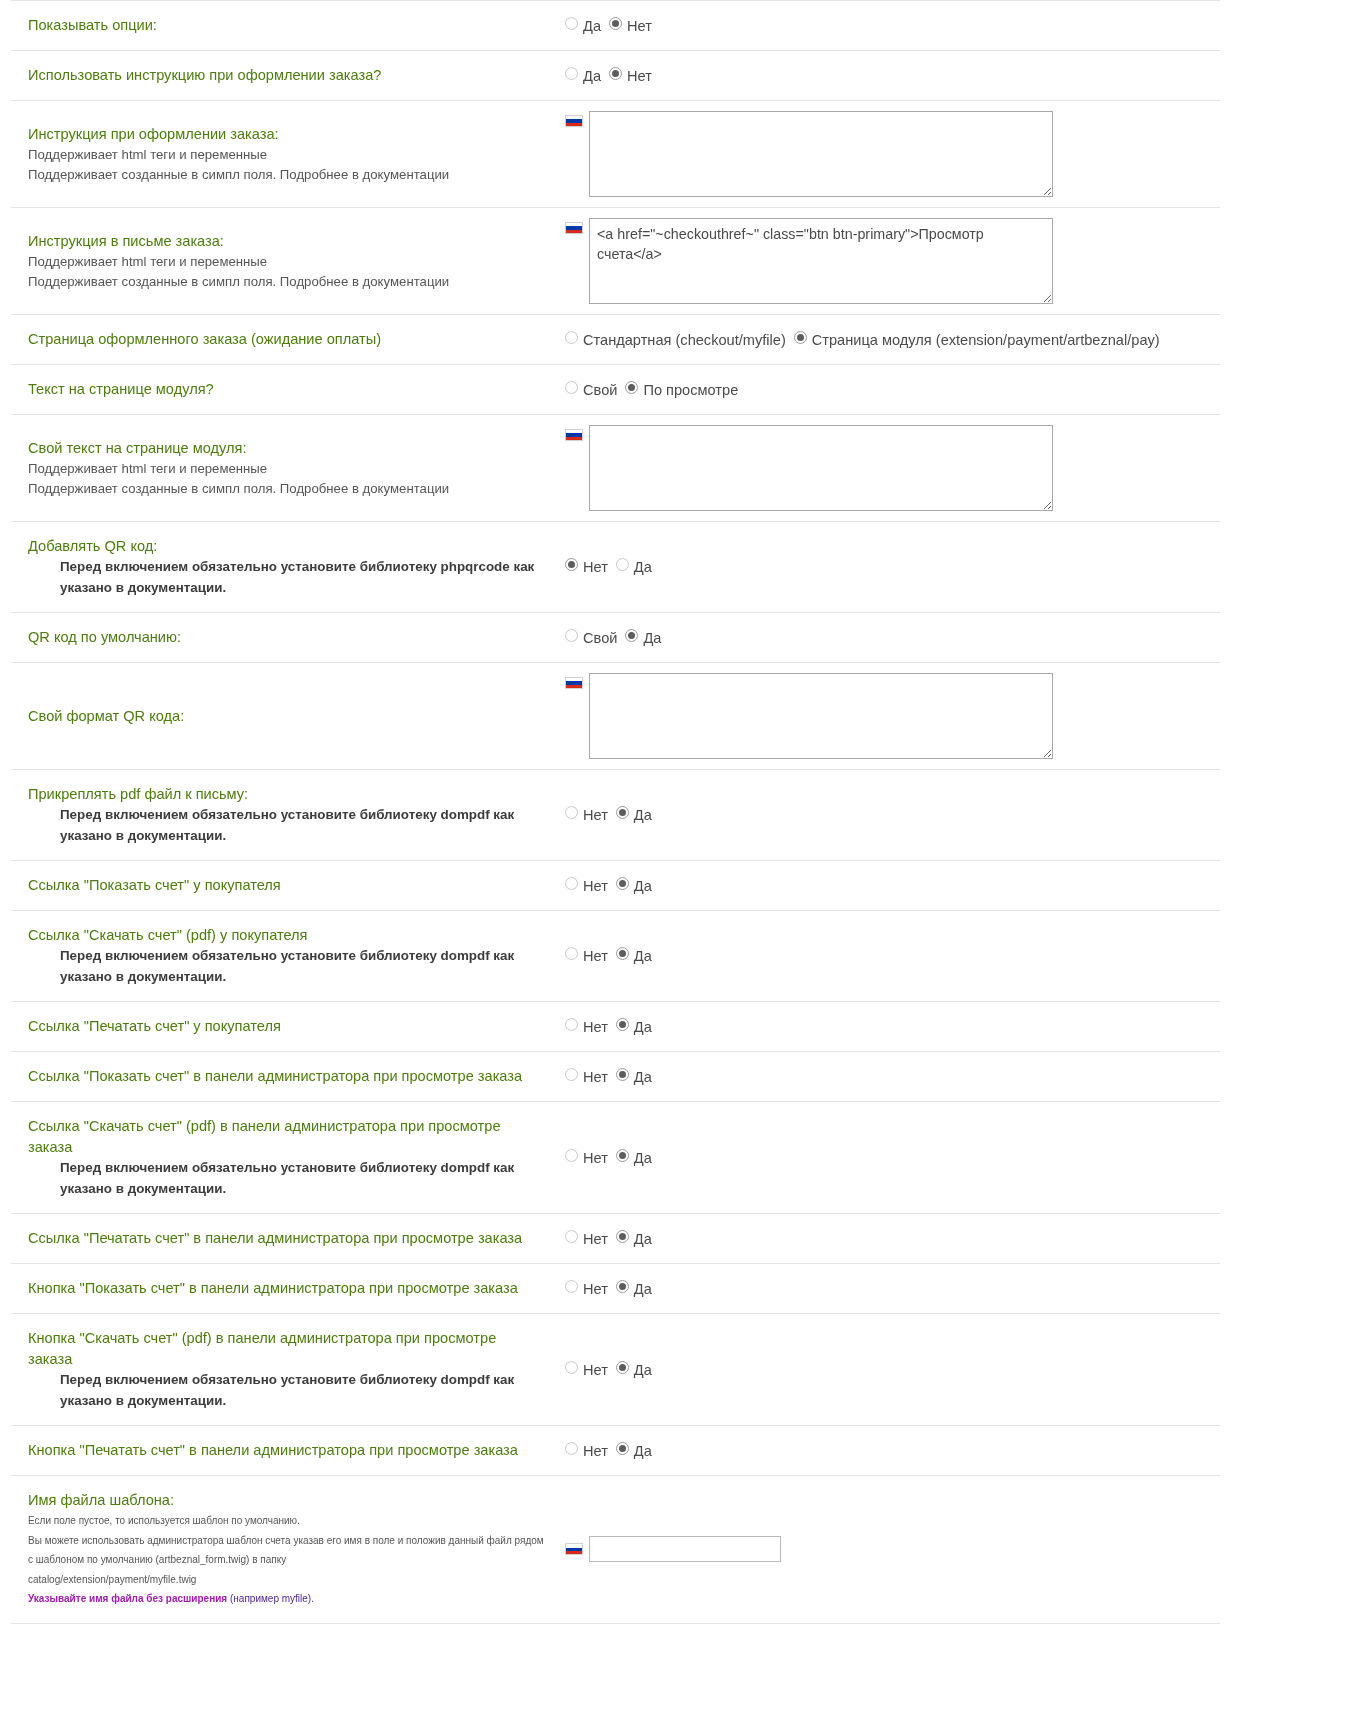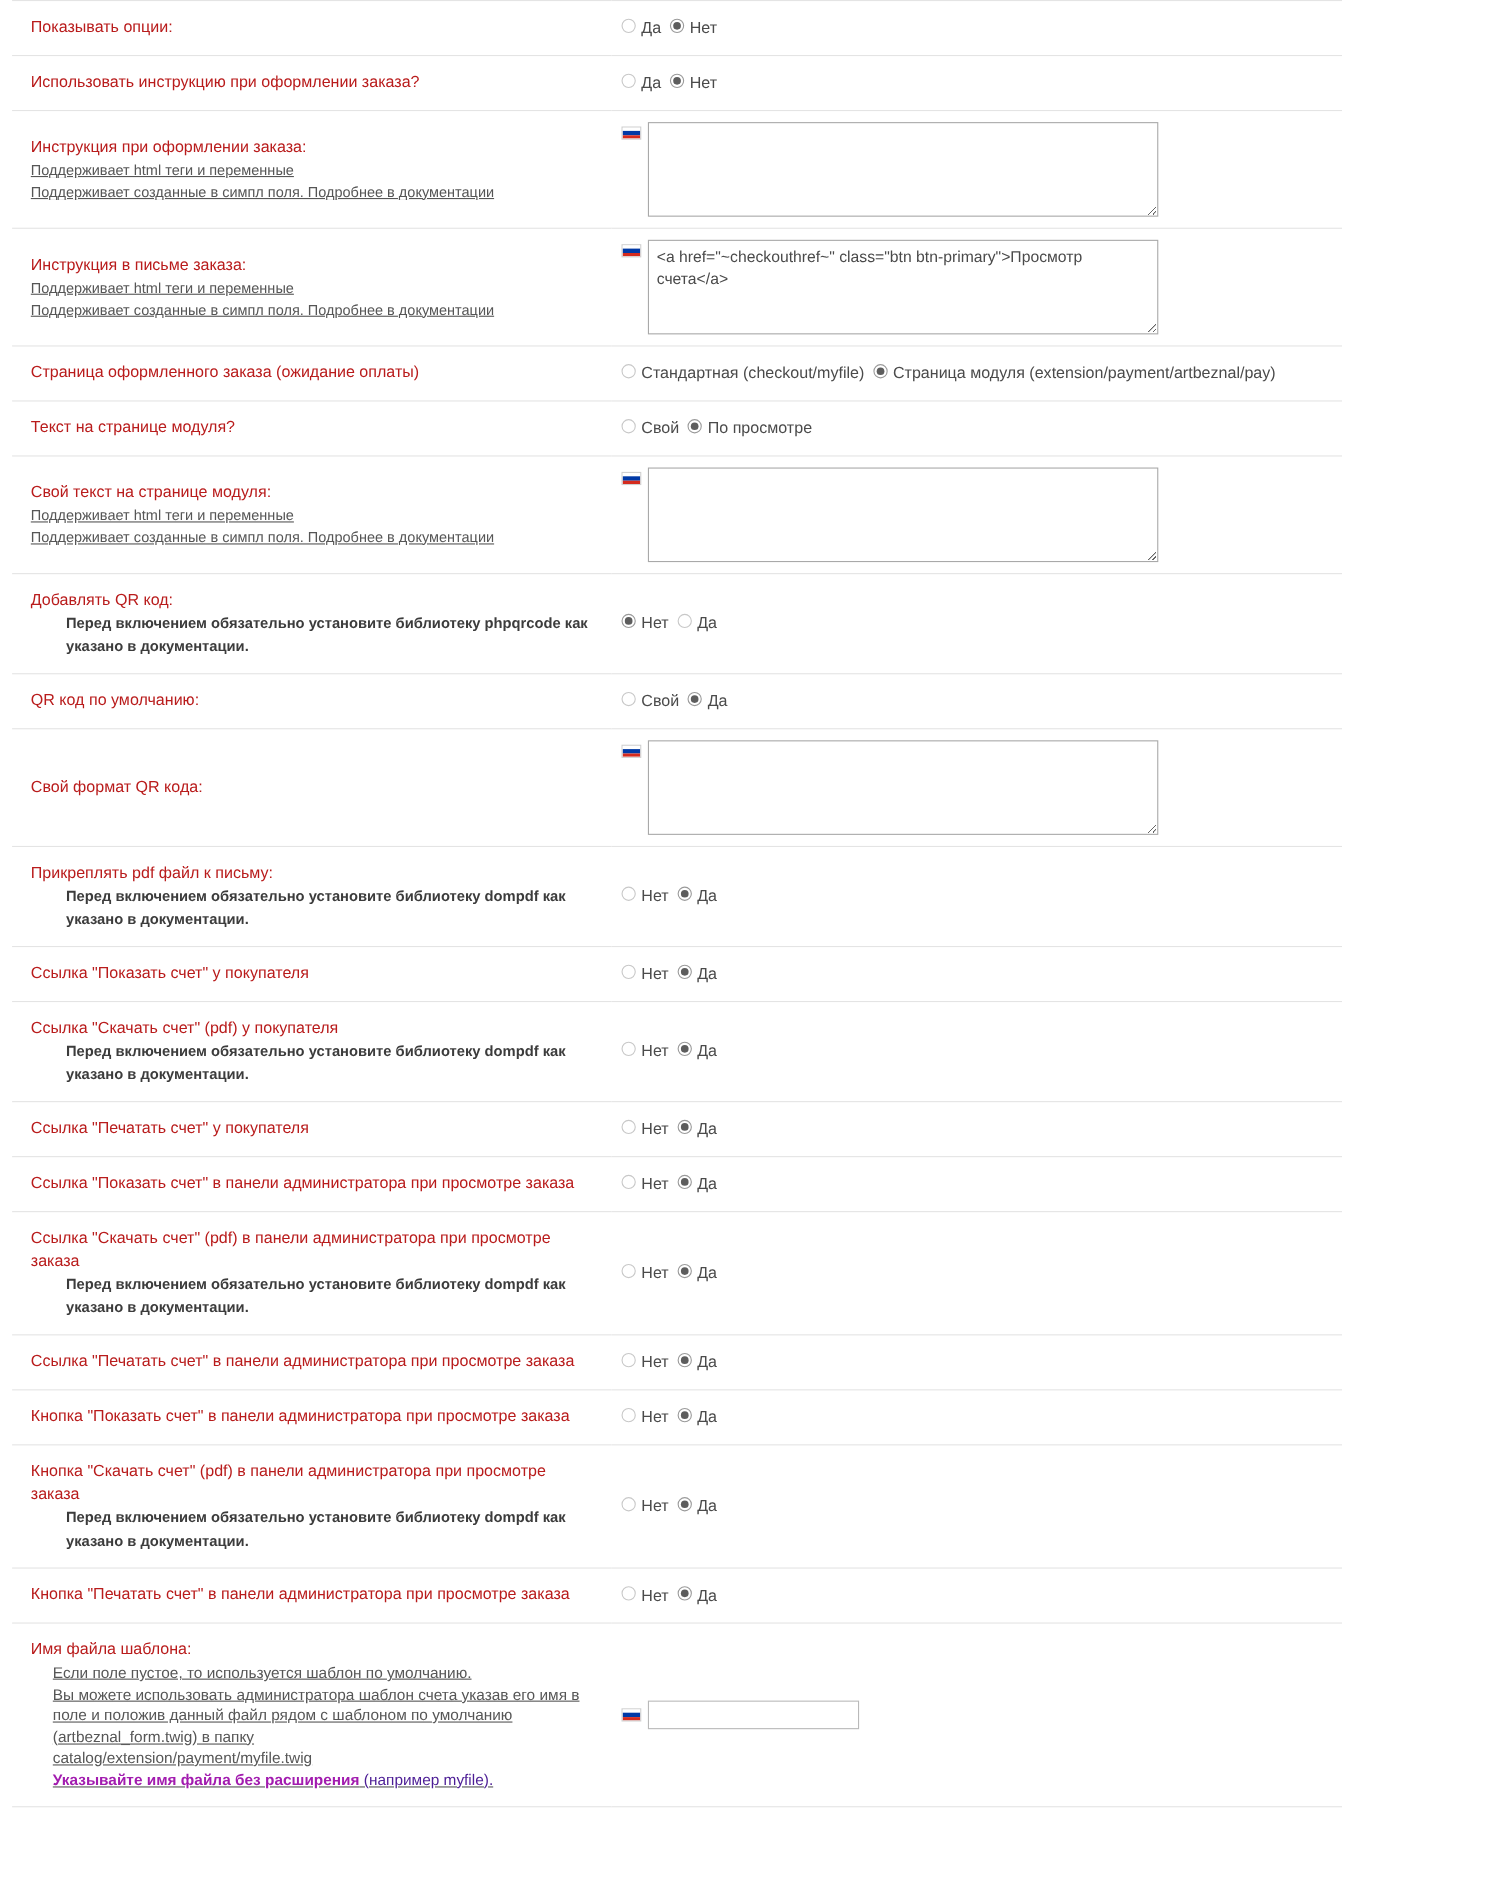--- a/index.html
+++ b/index.html
@@ -36,29 +36,28 @@
     color: #4b4b4b;
     font-weight: 400;
   }
   .cell-control {
     padding: 10px 0 10px 9px;
     vertical-align: middle;
   }
   .lbl-main {
     display: block;
     font-size: 14.6px;
-    color: #b91c1c;
+    color: #4d7c0f;
     line-height: 21px;
   }
   .lbl-sub {
     display: block;
     font-size: 13.2px;
     color: #565656;
     line-height: 20px;
-    text-decoration: underline;
   }
   .lbl-strong {
     display: block;
     font-size: 13.4px;
     color: #3c3c3c;
     font-weight: bold;
     line-height: 20.5px;
     margin-left: 32px;
   }
   .lbl-strong-inline { font-weight: bold; color: #a21caf; }
@@ -157,21 +156,21 @@
     background: #fff;
     font-family: "Liberation Sans", "DejaVu Sans", sans-serif;
     font-size: 14px;
     color: #4a4a4a;
     padding: 2px 6px;
     outline: none;
   }
   .flag-inline {
     margin-top: 7px;
   }
-  .tail-note { font-size: 14px; line-height: 19.5px; color: #565656; margin-left: 20px; }
+  .tail-note { font-size: 10px; line-height: 19.5px; color: #565656; }
 </style>
 </head>
 <body>
 
 <div class="page">
   <table class="form-table">
     <tbody id="rows-body">
         <tr class="form-row">
           <td class="cell-label">
             <span class="lbl-main">Показывать опции:</span>

